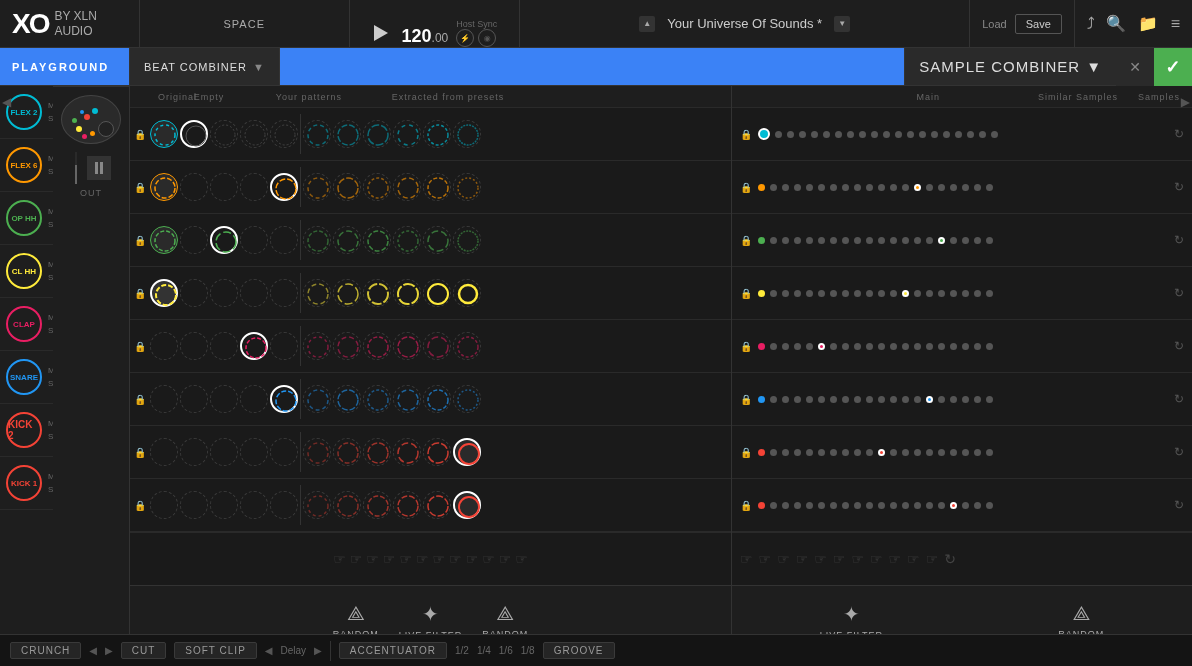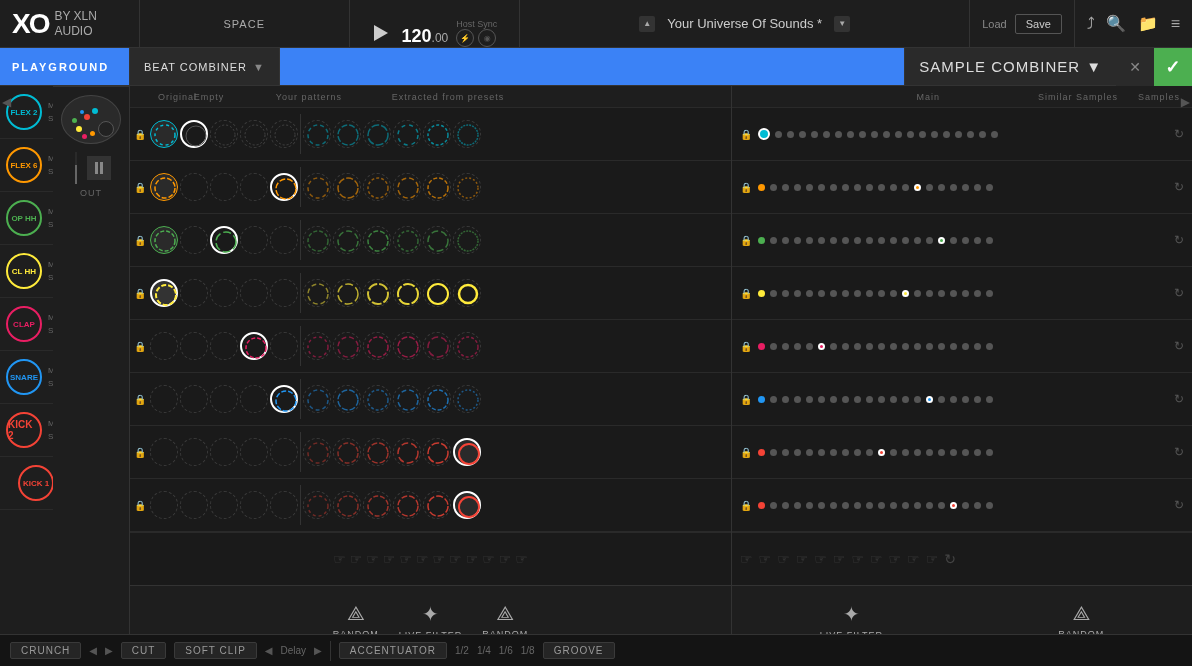--- a/index.html
+++ b/index.html
@@ -215,21 +215,21 @@
     .pcirc svg { position: absolute; top: 0; left: 0; }
 
     
     .flex2-color { color: #00bcd4; border-color: #00bcd4; }
     .flex1-color { color: #ff9800; border-color: #ff9800; }
     .ophh-color { color: #4caf50; border-color: #4caf50; }
     .clhh-color { color: #ffeb3b; border-color: #ffeb3b; }
     .clap-color { color: #e91e63; border-color: #e91e63; }
     .snare-color { color: #2196f3; border-color: #2196f3; }
     .kick2-color { color: #f44336; border-color: #f44336; }
-    .kick1-color { color: #f44336; border-color: #f44336; margin-left: 12px; }
+    .kick1-color { color: #f44336; border-color: #f44336; }
 
     .small-dot-row {
       display: flex; align-items: center; gap: 5px; flex: 1; flex-wrap: nowrap;
     }
     .sdot {
       width: 7px; height: 7px; border-radius: 50%; flex-shrink: 0;
     }
 
     .pcirc {
       width: 28px; height: 28px; border-radius: 50%;

